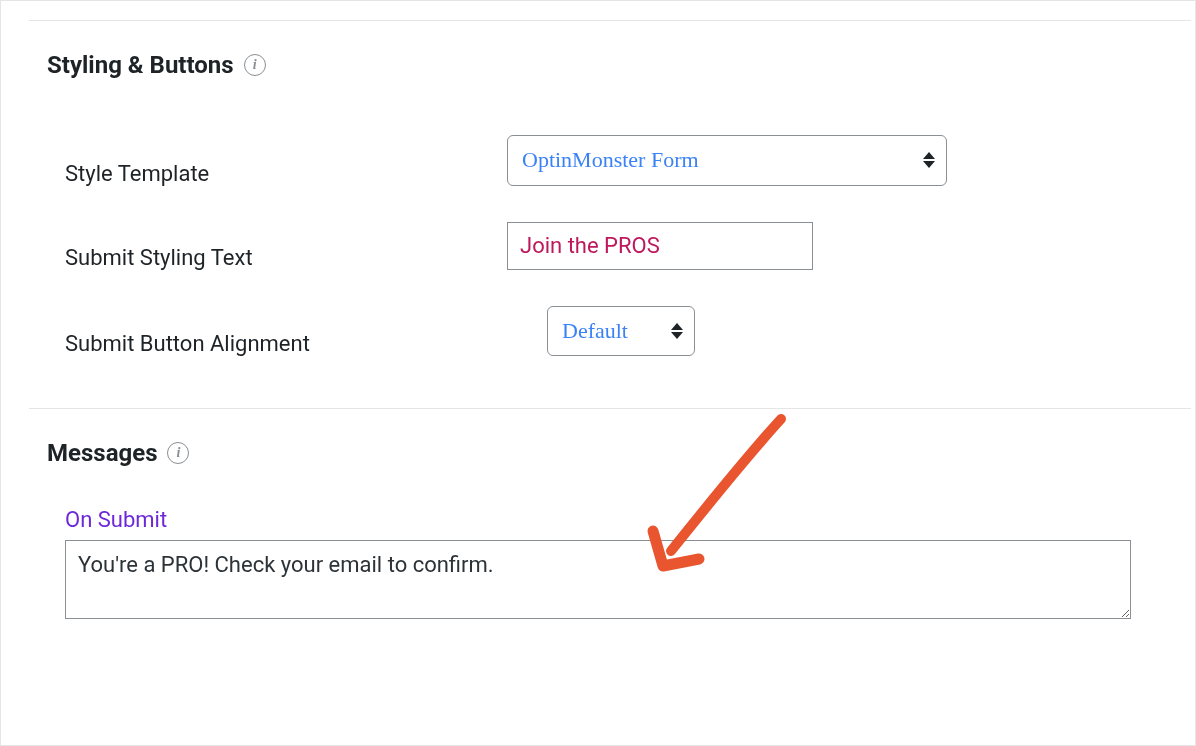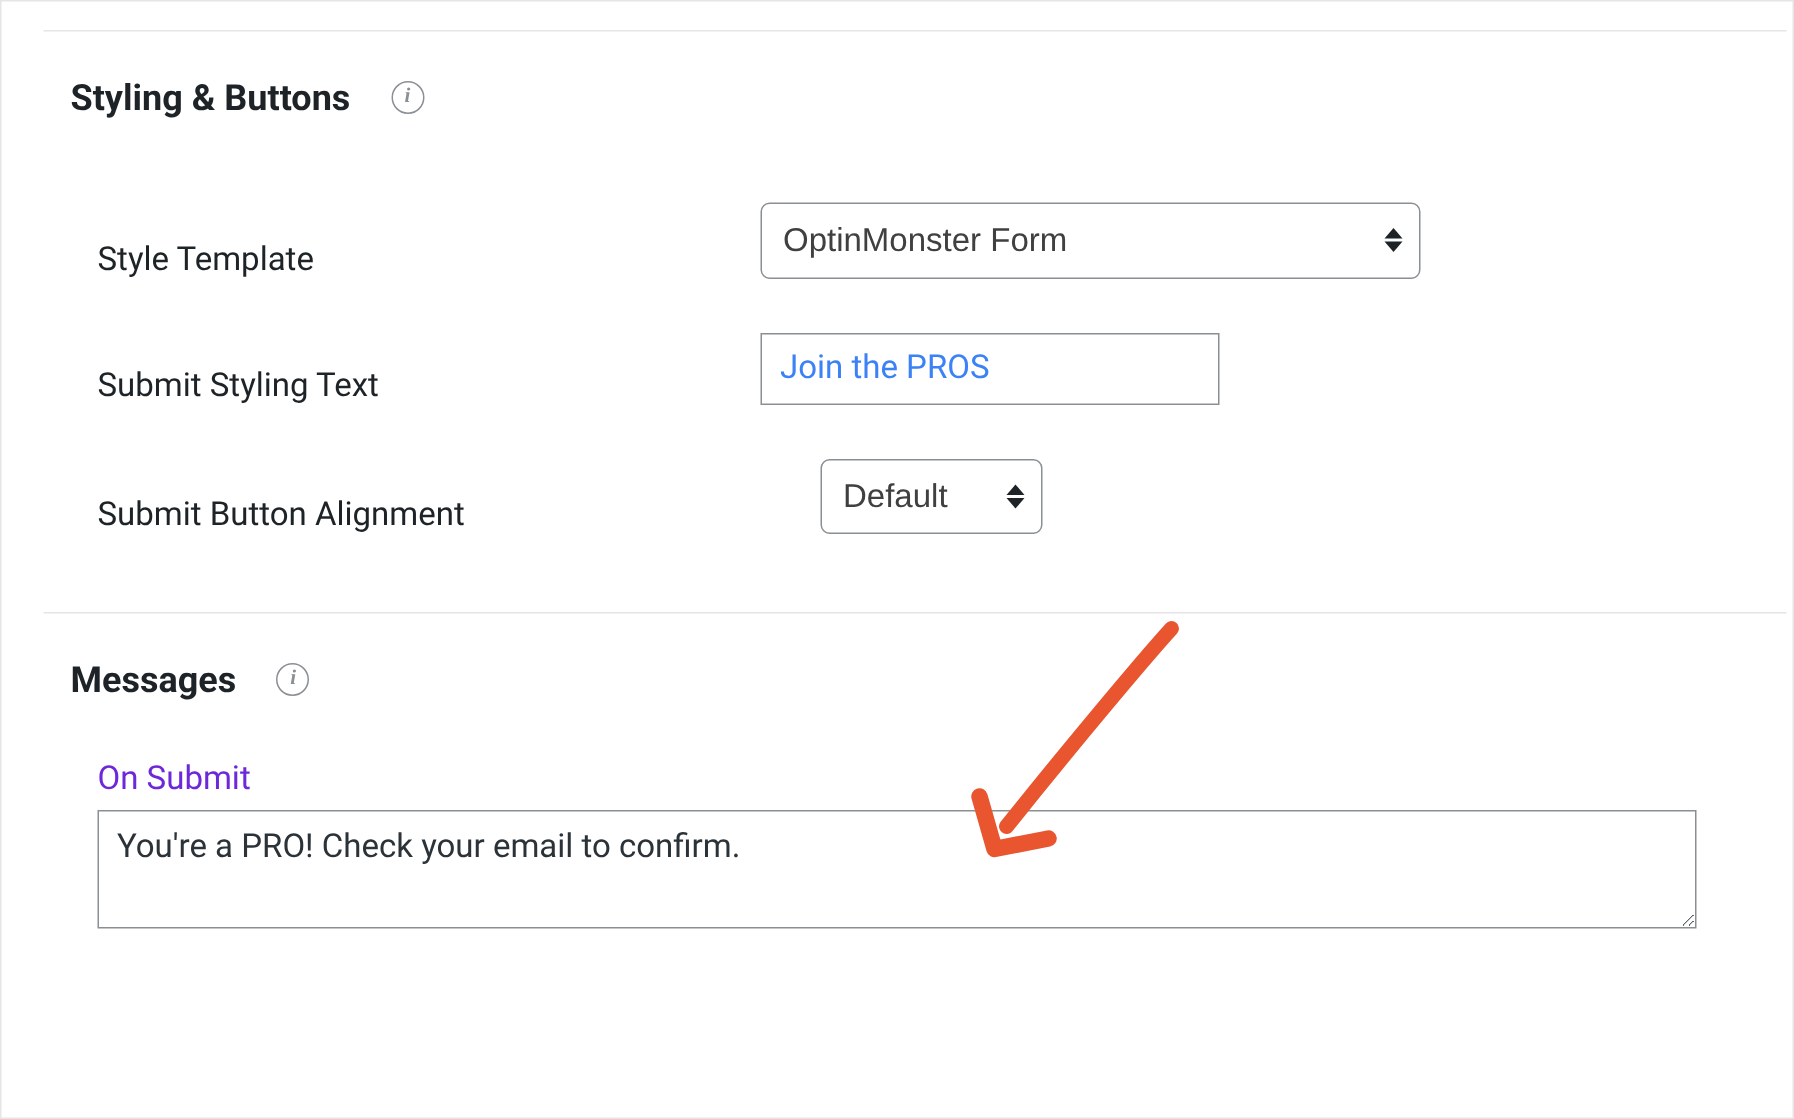--- a/index.html
+++ b/index.html
@@ -25,21 +25,21 @@
       height: 20px;
       margin-left: 28px;
       margin-right: 4px;
     }
     .section {
       padding: 30px 28px 10px 28px;
     }
     .section-header {
       display: flex;
       align-items: center;
-      gap: 27px;
+      gap: 10px;
       margin-bottom: 38px;
       margin-left: 18px;
     }
     .section-title {
       font-size: 24px;
       font-weight: 700;
       color: #1d2327;
     }
     .info-icon {
       width: 22px;
@@ -74,22 +74,22 @@
       position: relative;
       display: inline-block;
     }
     .select-control {
       appearance: none;
       -webkit-appearance: none;
       background: #fff;
       border: 1px solid #8a8f94;
       border-radius: 6px;
       font-size: 22px;
-      font-family: Liberation Sans, sans-serif;
-      color: #404040;
+      font-family: Liberation Serif, serif;
+      color: #3b82f6;
       padding: 10px 44px 10px 14px;
       line-height: 1.3;
       cursor: pointer;
     }
     .select-wrap.wide .select-control {
       width: 440px;
     }
     .select-wrap.narrow .select-control {
       width: 148px;
       margin-left: 40px;
@@ -115,21 +115,21 @@
     }
     .arrow-down {
       border-top: 7px solid #1d2327;
     }
     .text-input {
       background: #fff;
       border: 1px solid #8a8f94;
       border-radius: 0;
       font-size: 22px;
       font-family: inherit;
-      color: #3b82f6;
+      color: #be185d;
       padding: 8px 12px;
       width: 306px;
       height: 48px;
     }
     .section-divider {
       border-top: 1px solid #e5e5e5;
       margin: 24px 4px 0 28px;
     }
     .messages-section .section-header {
       margin-left: 18px;

